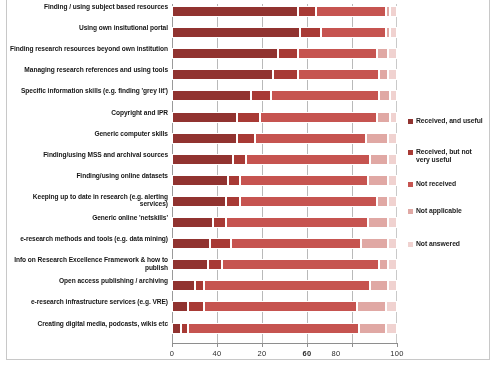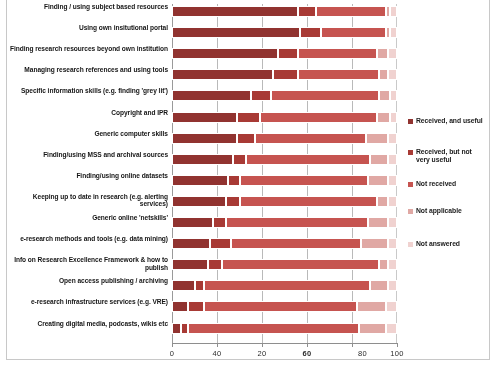--- a/index.html
+++ b/index.html
@@ -132,21 +132,21 @@
   <div id="ticks-layer">
       <div class="tick" style="left: 172px;"></div>
       <div class="tick-label" style="left: 172px;">0</div>
       <div class="tick" style="left: 217px;"></div>
       <div class="tick-label" style="left: 217px;">40</div>
       <div class="tick" style="left: 262px;"></div>
       <div class="tick-label" style="left: 262px;">20</div>
       <div class="tick" style="left: 307px;"></div>
       <div class="tick-label" style="left: 307px; font-weight: bold;">60</div>
       <div class="tick" style="left: 352px;"></div>
-      <div class="tick-label" style="left: 352px; text-align: right;">80</div>
+      <div class="tick-label" style="left: 336px;">80</div>
       <div class="tick" style="left: 397px;"></div>
       <div class="tick-label" style="left: 397px;">100</div>
     </div>
   <div id="rows-layer">
       <div class="row">
         <div class="row-label" style="top: 3px;">Finding / using subject based resources</div>
         <div class="bar" style="top: 6px; height: 11px;">
           <div class="seg" title="Received, and useful: 56" style="width: 126px; background: rgb(145, 51, 48);"></div>
           <div class="seg" title="Received, but not very useful: 8" style="width: 18px; background: rgb(168, 58, 53);"></div>
           <div class="seg" title="Not received: 31" style="width: 69.75px; background: rgb(198, 84, 80);"></div>

